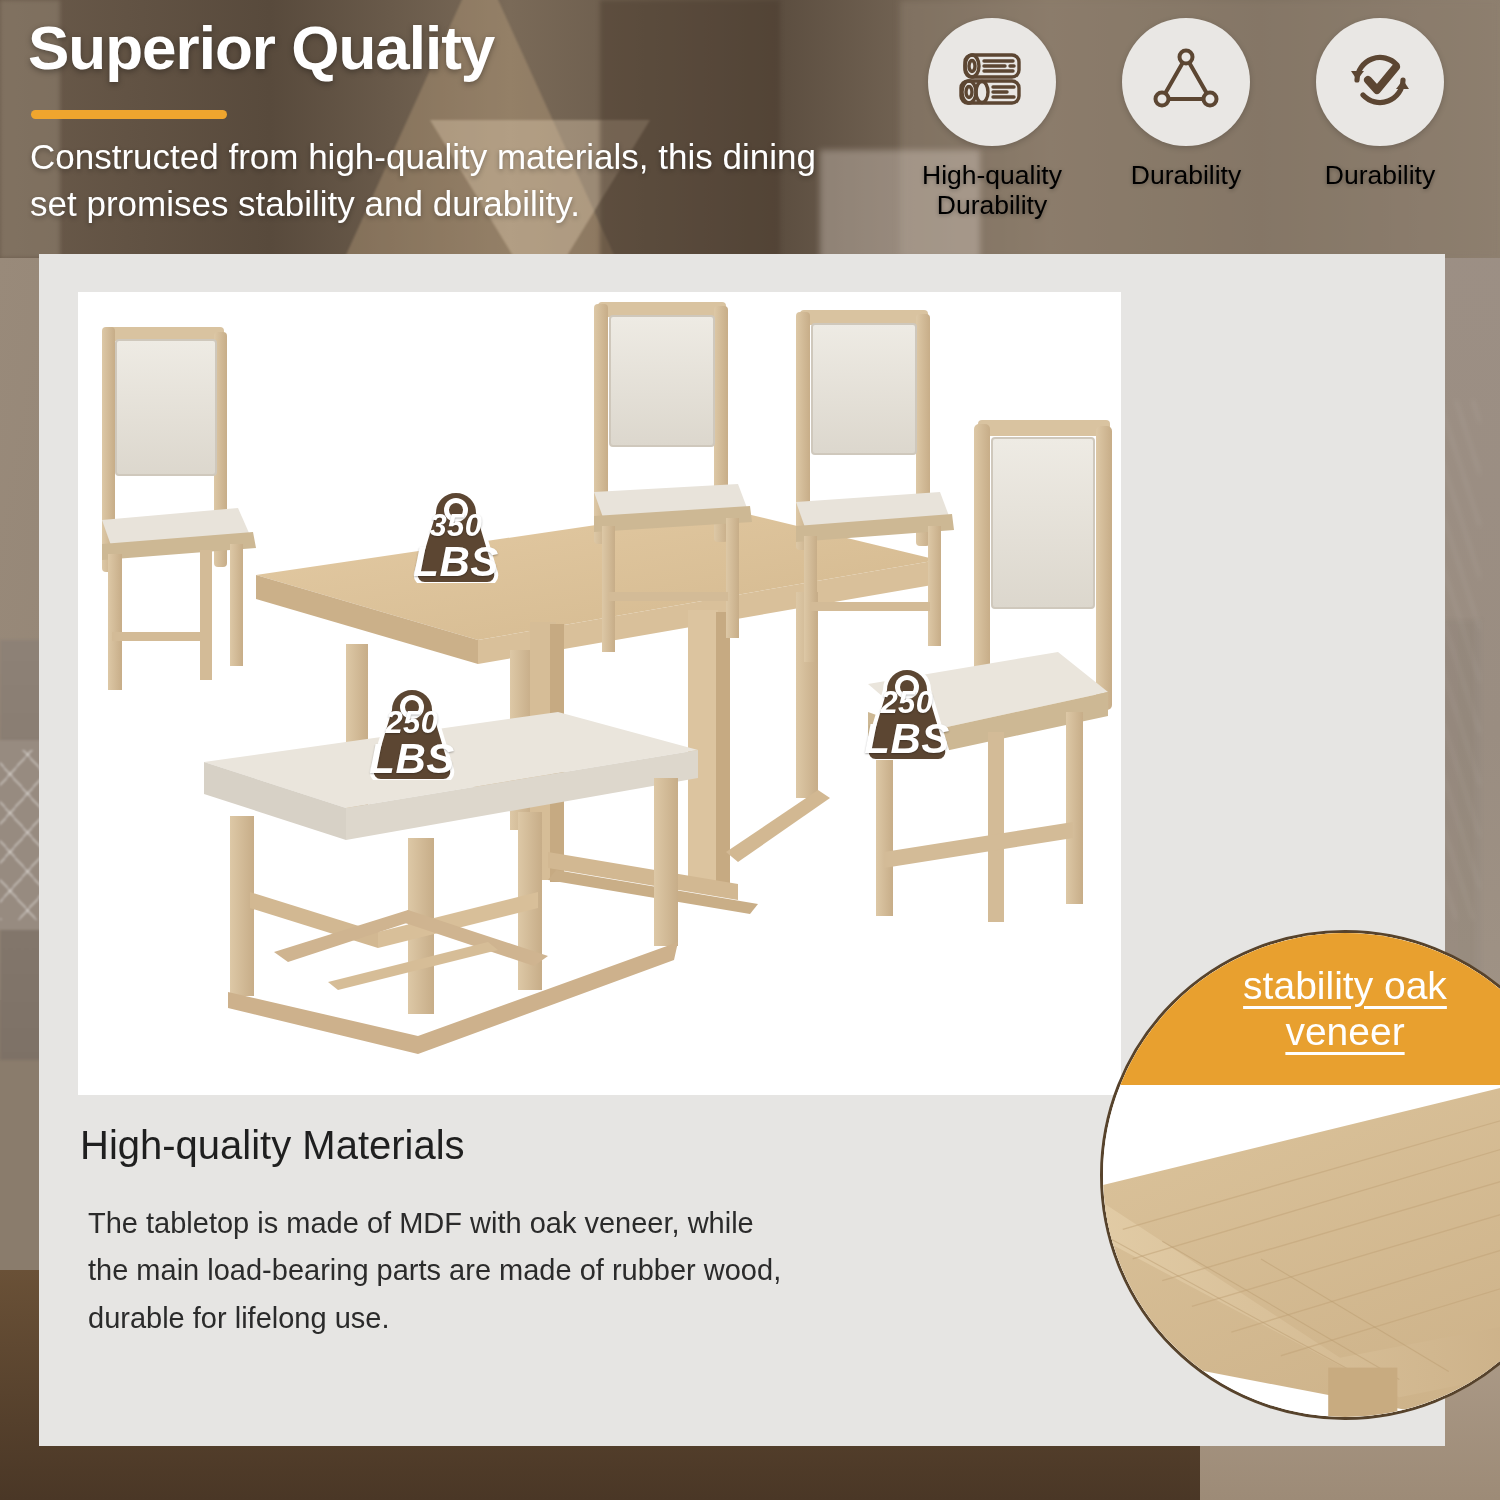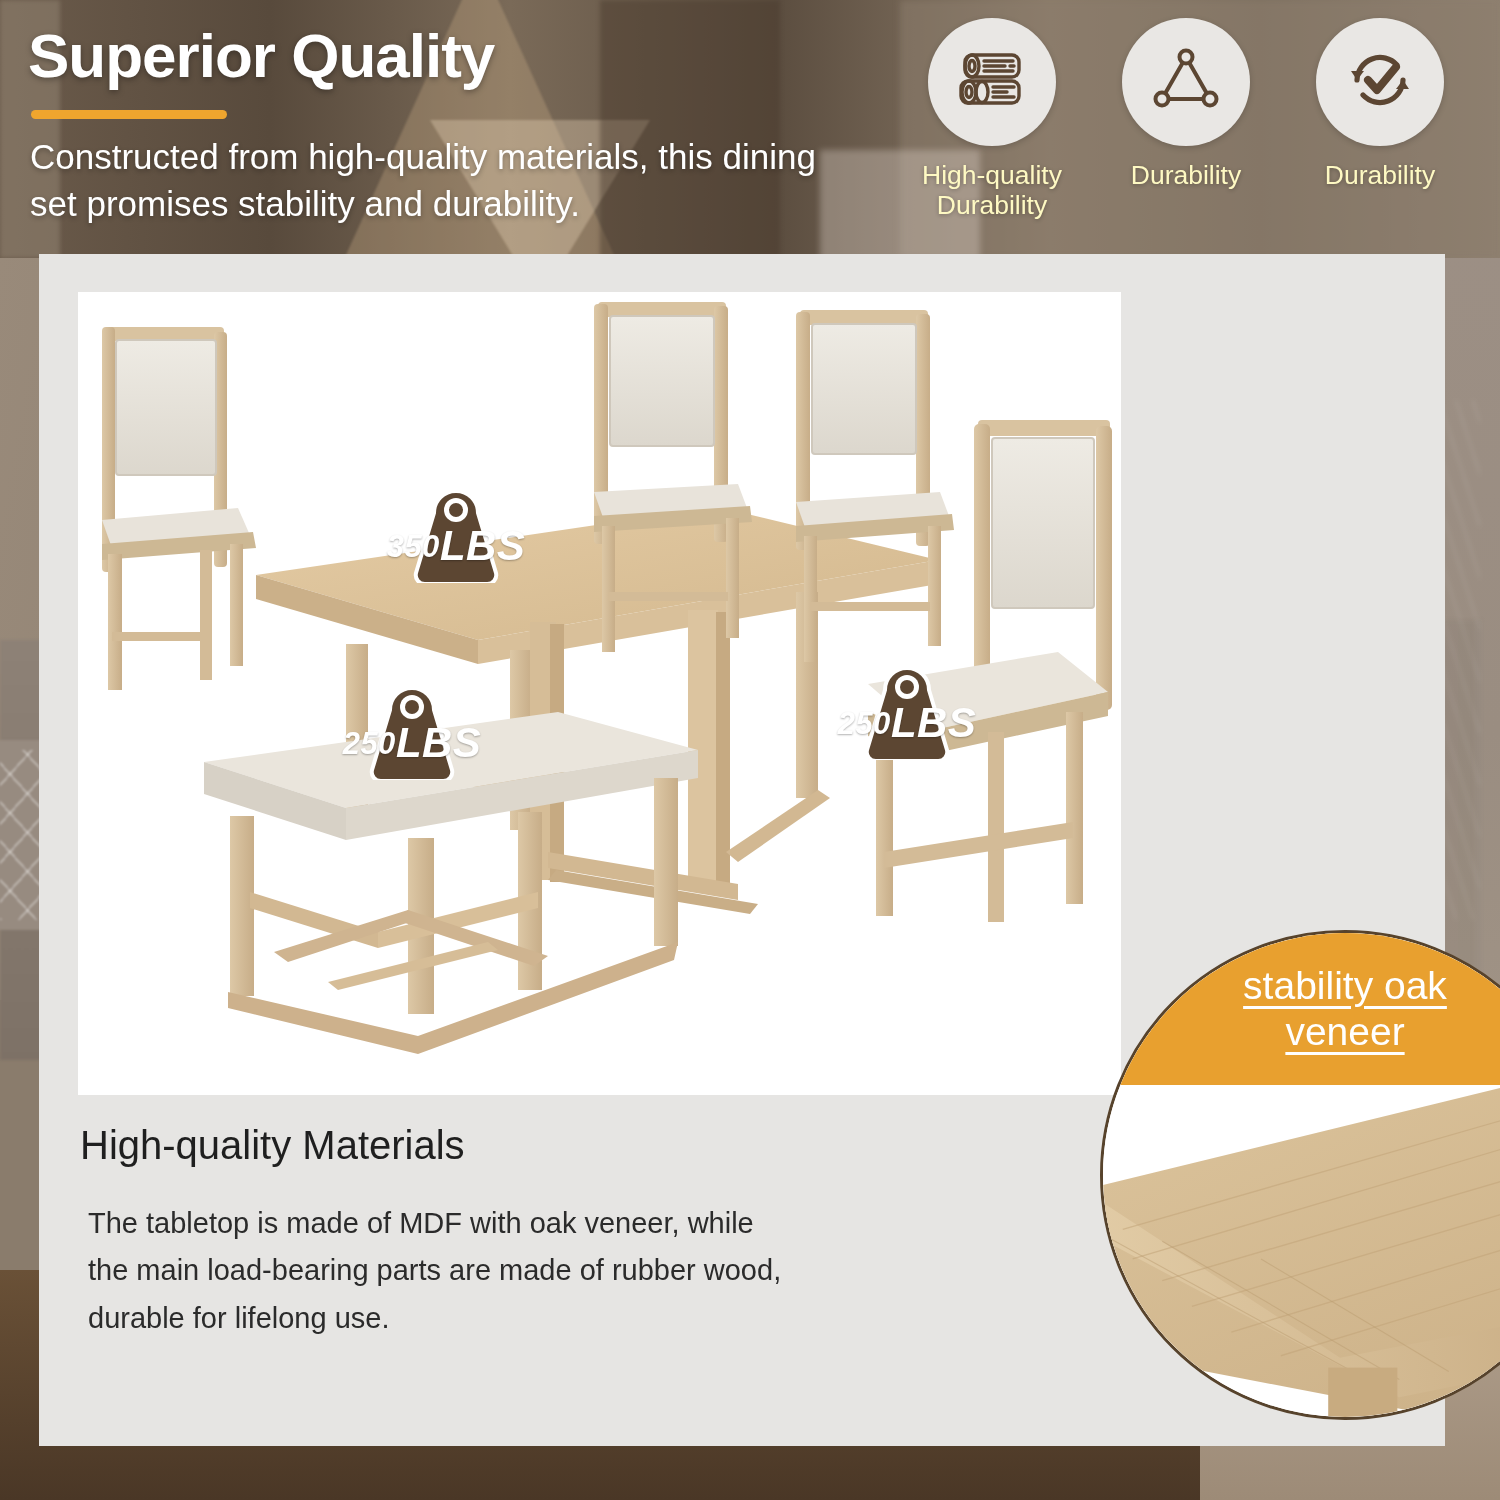--- a/index.html
+++ b/index.html
@@ -53,56 +53,56 @@
     border-top:180px solid rgba(235,215,185,.35);filter:blur(1px);}
   .header .geo3{position:absolute;left:600px;top:0;width:180px;height:258px;
     background:rgba(70,56,42,.45);filter:blur(2px);}
   .header .geo4{position:absolute;left:0;top:0;width:60px;height:258px;
     background:rgba(150,136,118,.5);filter:blur(2px);}
   .header .geo5{position:absolute;left:900px;top:0;width:600px;height:258px;
     background:rgba(140,126,110,.55);filter:blur(3px);}
   .header .geo6{position:absolute;left:820px;top:150px;width:160px;height:110px;
     background:rgba(225,215,205,.35);filter:blur(3px);}
 
-  .title{position:absolute;left:28px;top:20px;font-size:62px;font-weight:bold;
+  .title{position:absolute;left:28px;top:12px;font-size:62px;font-weight:bold;
     color:#ffffff;letter-spacing:-1px;white-space:nowrap;
     text-shadow:0 2px 6px rgba(0,0,0,.35);}
   .title-rule{position:absolute;left:31px;top:110px;width:196px;height:9px;
     background:#efa52e;border-radius:5px;}
   .subtitle{position:absolute;left:30px;top:134px;width:830px;font-size:35px;
     line-height:1.34;color:#ffffff;text-shadow:0 2px 5px rgba(0,0,0,.30);}
 
   
   .badges{position:absolute;left:900px;top:18px;width:590px;height:225px;
     display:flex;align-items:flex-start;gap:42px;padding-left:16px;box-sizing:border-box;}
   .badge{width:152px;display:flex;flex-direction:column;align-items:center;}
   .badge .disc{width:128px;height:128px;border-radius:50%;background:#e9e7e4;
     display:flex;align-items:center;justify-content:center;
     box-shadow:0 2px 6px rgba(0,0,0,.18);}
   .badge .blabel{margin-top:14px;text-align:center;font-size:26.5px;line-height:1.14;
-    color:#fef9c3;text-shadow:0 1px 4px rgba(0,0,0,.30);}
+    color:#000000;text-shadow:0 1px 4px rgba(0,0,0,.30);}
 
   
   .card{position:absolute;left:39px;top:254px;width:1406px;height:1192px;
     background:#e6e5e3;}
 
   
   .photo{position:absolute;left:78px;top:292px;width:1043px;height:803px;background:#ffffff;}
   .photo svg{display:block;width:100%;height:100%;}
 
   
   .h2{position:absolute;left:80px;top:1123px;font-size:40px;font-weight:normal;color:#1f1f1f;}
   .body{position:absolute;left:88px;top:1200px;width:700px;font-size:29px;
     line-height:1.63;color:#2b2b2b;}
 
   
   .wbadge{position:absolute;color:#fff;font-weight:bold;font-style:italic;
     text-align:center;line-height:1;}
   .wbadge svg{position:absolute;left:0;top:0;}
-  .wbadge .wtxt{position:relative;z-index:2;display:flex;flex-direction:row;
+  .wbadge .wtxt{position:relative;z-index:2;display:flex;flex-direction:column;
     align-items:center;justify-content:center;height:100%;padding-top:22px;
     box-sizing:border-box;}
   .wbadge .w1{font-size:31px;letter-spacing:.5px;text-shadow:0 1px 2px rgba(0,0,0,.3);}
   .wbadge .w2{font-size:42px;letter-spacing:.5px;text-shadow:0 1px 2px rgba(0,0,0,.3);}
   #wb-table{left:404px;top:487px;width:104px;height:96px;}
   #wb-bench{left:360px;top:684px;width:104px;height:96px;}
   #wb-chair{left:855px;top:664px;width:104px;height:96px;}
 
   
   .inset{position:absolute;left:1100px;top:930px;width:490px;height:490px;

